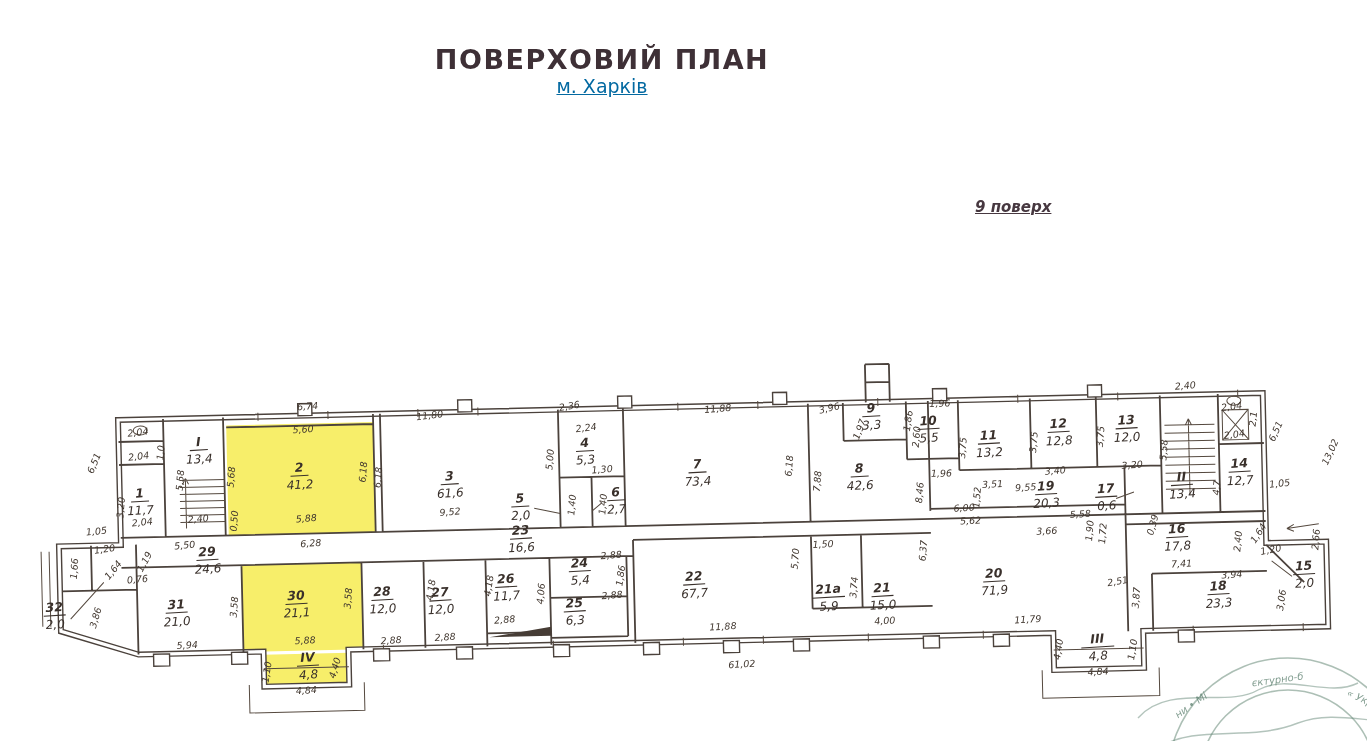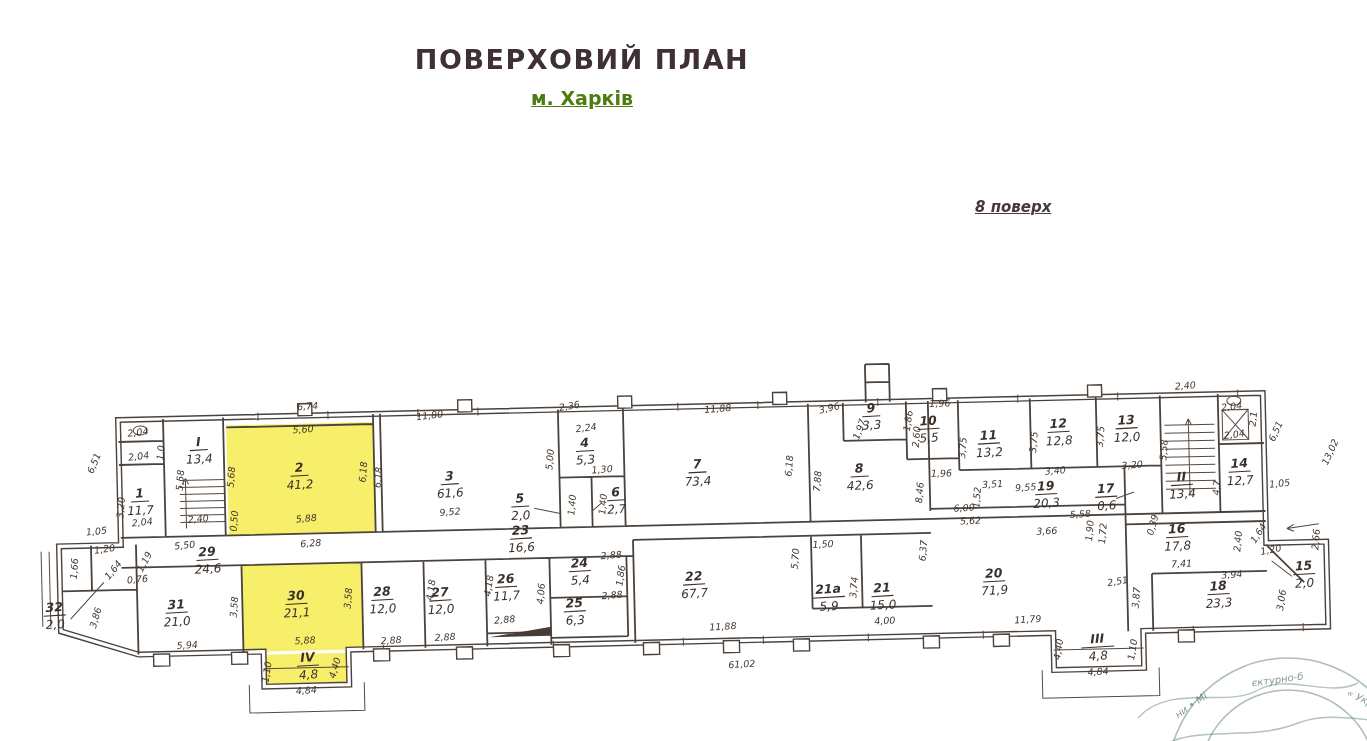--- a/index.html
+++ b/index.html
@@ -1,25 +1,25 @@
 <!DOCTYPE html>
 <html><head>
 <meta charset="utf-8">
 <style>
   html,body{margin:0;padding:0;}
   body{
     width:1367px;height:741px;overflow:hidden;background:#ffffff;
     font-family:"DejaVu Sans","Liberation Sans",sans-serif;
     position:relative;
   }
-  .hdr{position:absolute;left:0;top:0;width:1164px;text-align:center;pointer-events:none;}
+  .hdr{position:absolute;left:0;top:0;width:1164px;text-align:center;pointer-events:none;padding-left:20px;}
   .t1{margin-top:44px;font-size:27px;font-weight:bold;letter-spacing:1.5px;color:#3e3036;}
   .sub{margin-top:18px;font-size:19px;font-weight:bold;color:#463139;
        text-decoration:underline;letter-spacing:.5px;}
-  .sub2{margin-top:12px;font-size:19px;font-weight:bold;color:#4d7c0f;text-decoration:underline;}
+  .sub2{font-size:19px;font-weight:normal;color:#0369a1;text-decoration:underline;}
   .scale{margin-top:8px;font-size:11px;color:#4a3a40;}
   .floor{position:absolute;left:975px;top:198px;font-size:15px;font-weight:bold;
          font-style:italic;color:#473840;text-decoration:underline;}
   svg{position:absolute;left:0;top:0;}
   .wo{fill:none;stroke:#4b423c;stroke-width:6;stroke-linejoin:miter;}
   .woi{fill:none;stroke:#ffffff;stroke-width:3.2;stroke-linejoin:miter;}
   .wi{fill:none;stroke:#4b423c;stroke-width:1.8;}
   .thin{fill:none;stroke:#55493f;stroke-width:1;}
   .pil{fill:#ffffff;stroke:#4b423c;stroke-width:1.4;}
   .rn{font-size:12.5px;font-style:italic;fill:#39302b;text-anchor:middle;font-weight:bold;}
@@ -30,21 +30,21 @@
   .stamp-sq{fill:none;stroke:rgba(104,138,121,.5);stroke-width:1.4;}
   .stamp-t{font-size:10px;font-style:italic;fill:rgba(90,125,108,.75);text-anchor:middle;}
 </style>
 </head>
 <body>
 
 <div class="hdr">
   <div class="t1">ПОВЕРХОВИЙ ПЛАН</div>
   <div class="sub2">м. Харків</div>
 </div>
-<div class="floor">8 поверх</div>
+<div class="floor">9 поверх</div>
 
 <svg width="1367" height="741" viewBox="0 0 1367 741">
   <g transform="translate(118,420) rotate(-1.35)">
 
     <g>
       <rect id="hl2" x="108" y="8" width="147" height="110" fill="#f7ee6a"></rect>
     </g>
     <g>
       <rect id="hl30" x="120" y="148" width="120" height="87" fill="#f7ee6a"></rect>
     </g>

